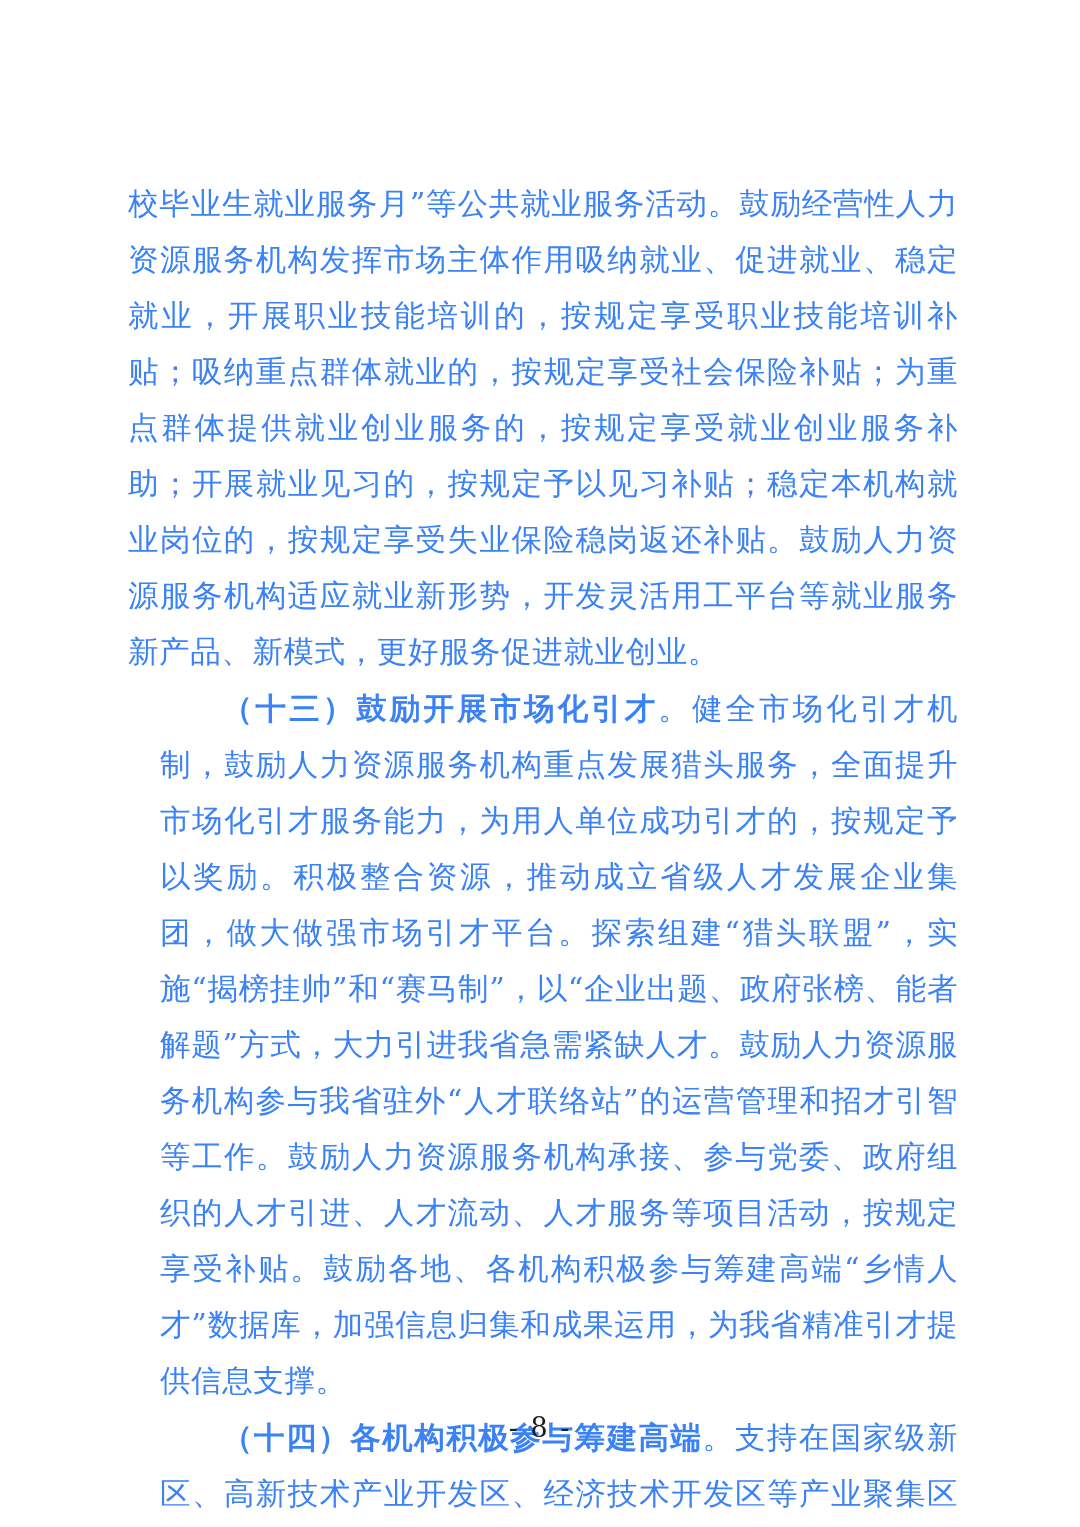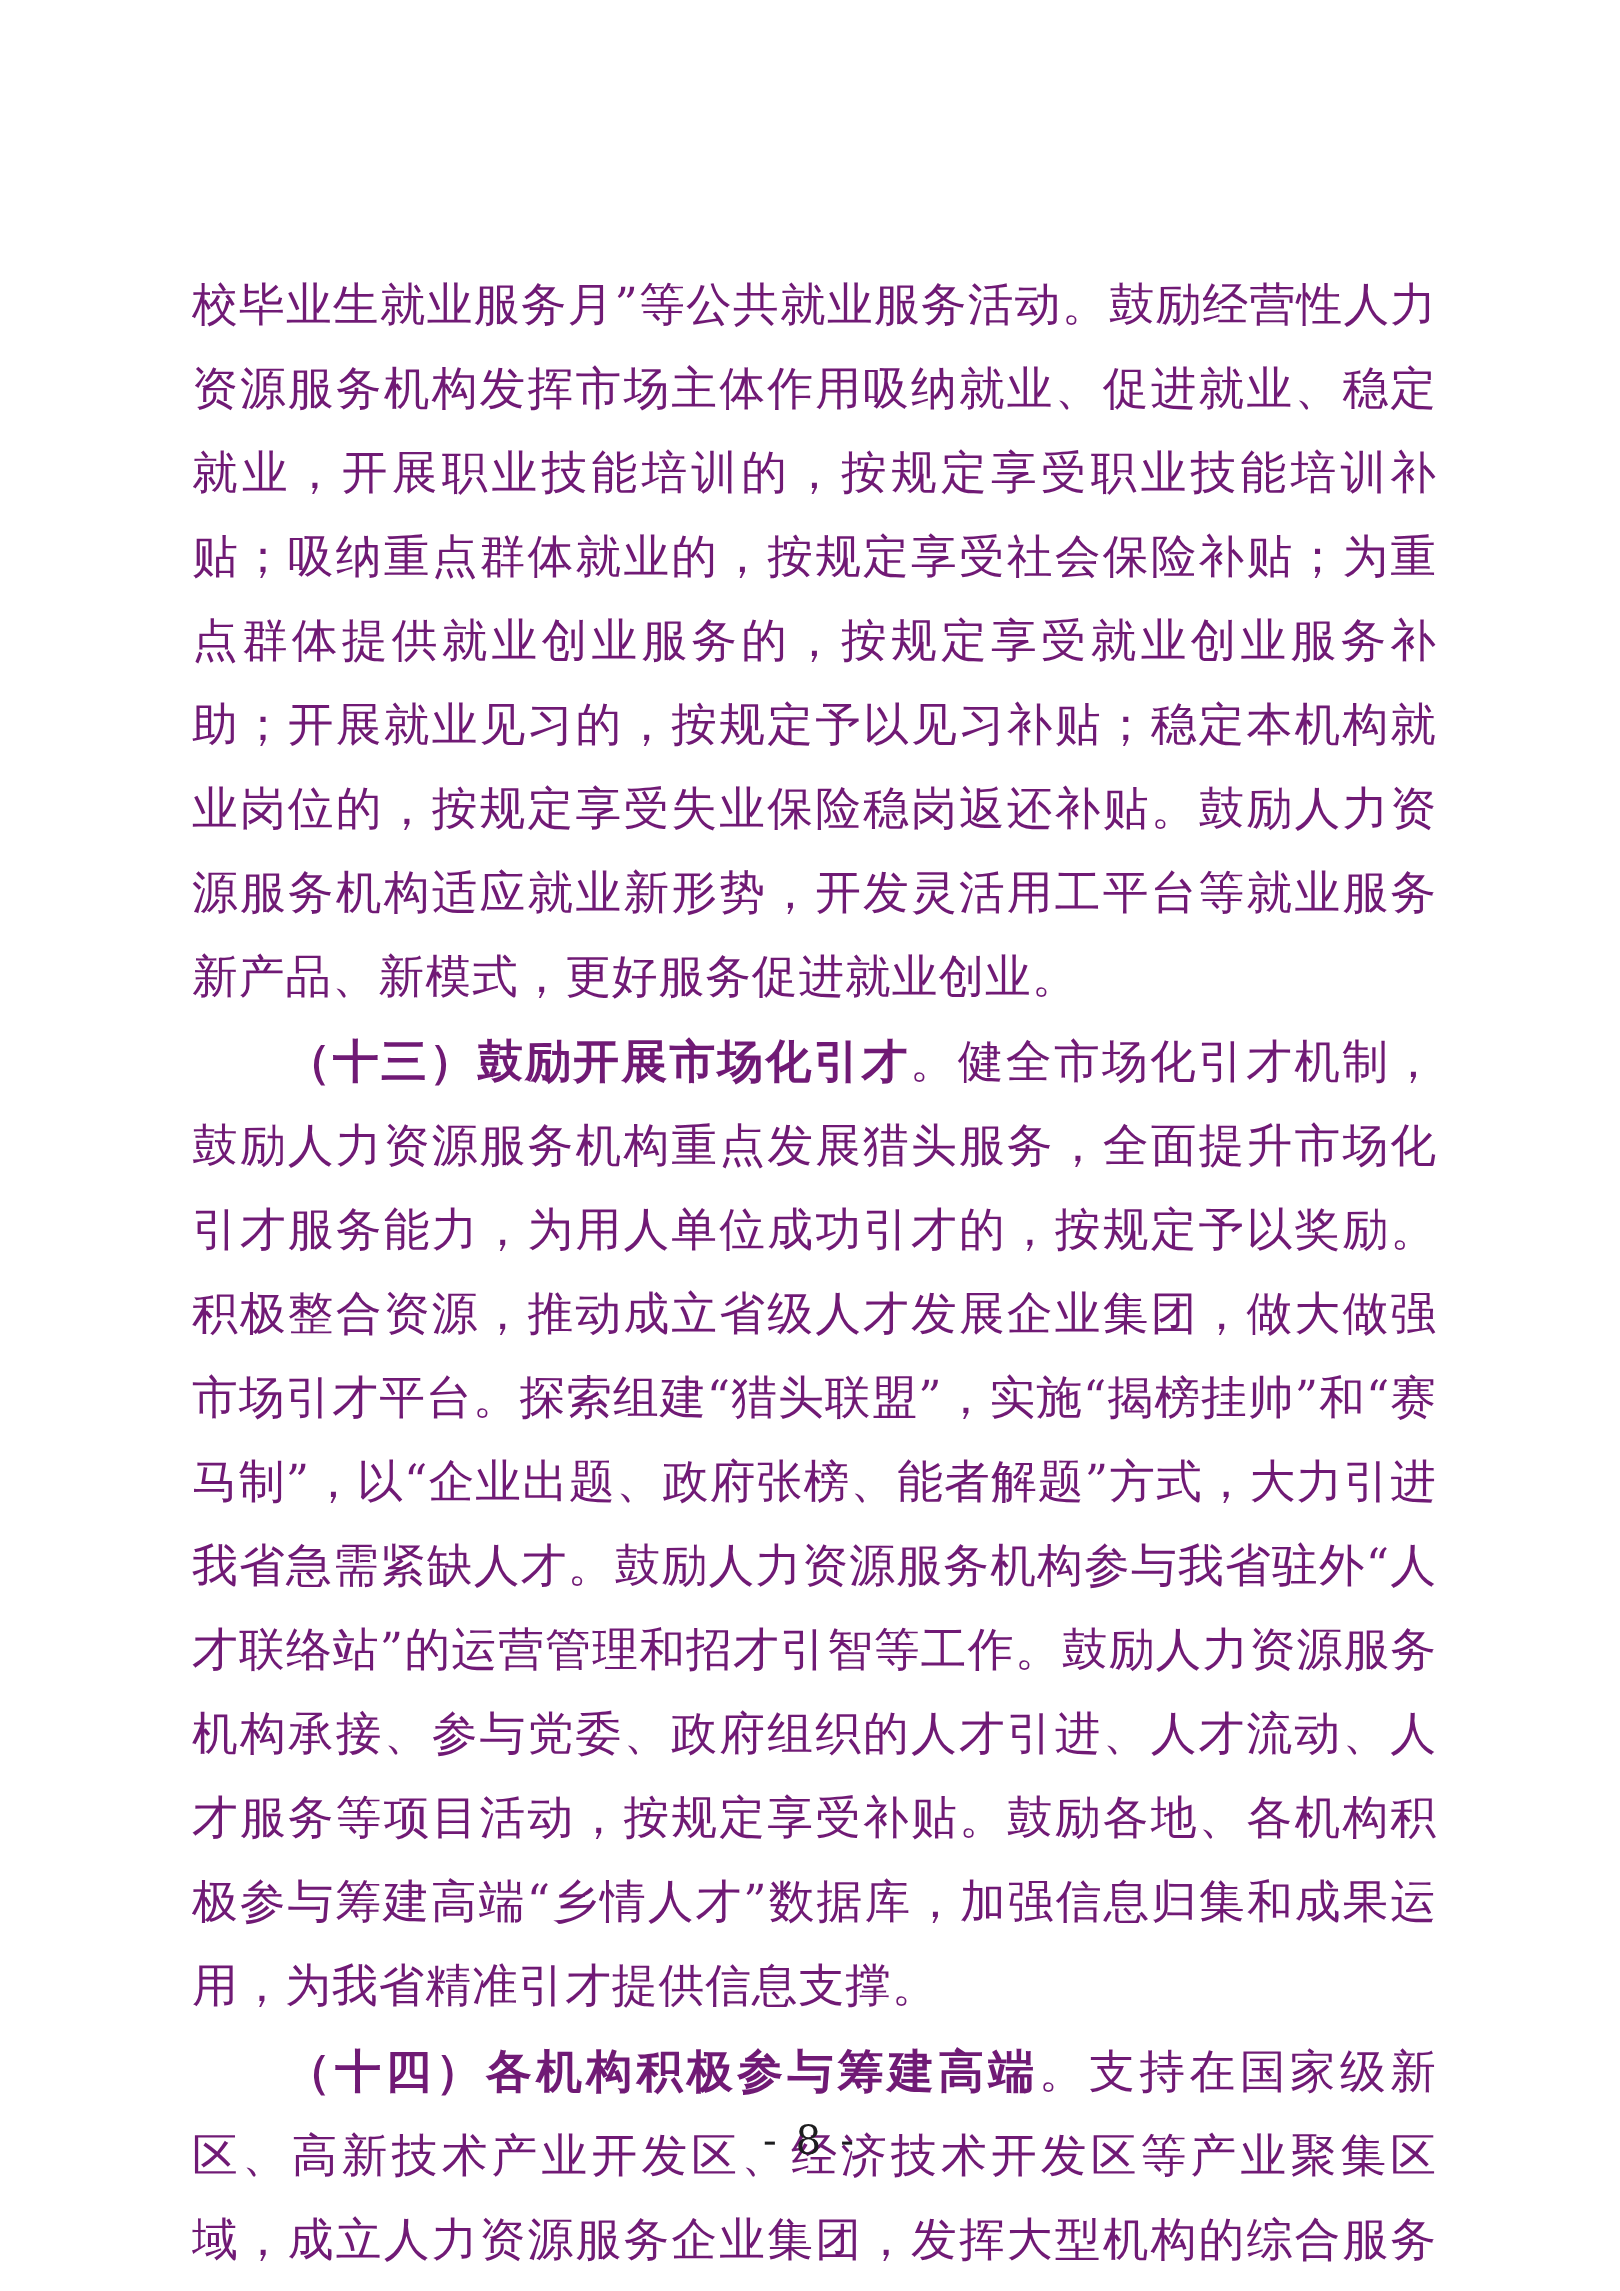--- a/index.html
+++ b/index.html
@@ -20,32 +20,33 @@
   }
   .content {
     position: absolute;
     left: 128px;
     top: 176px;
     width: 830px;
   }
   .para {
     font-size: 30.5px;
     line-height: 56px;
-    color: #701a75;
+    color: #3b82f6;
     text-align: justify;
     text-justify: inter-character;
     letter-spacing: 0.6px;
     margin: 0 0 0 0;
     font-family: "DejaVu Serif", "Liberation Serif", serif;
   }
   .para + .para {
     margin-top: 0;
   }
   .indent {
     text-indent: 62px;
+    margin-left: 32px;
   }
   .lead {
     font-weight: 700;
   }
   .footer {
     position: absolute;
     left: 0;
     right: 0;
     bottom: 84px;
     text-align: center;

